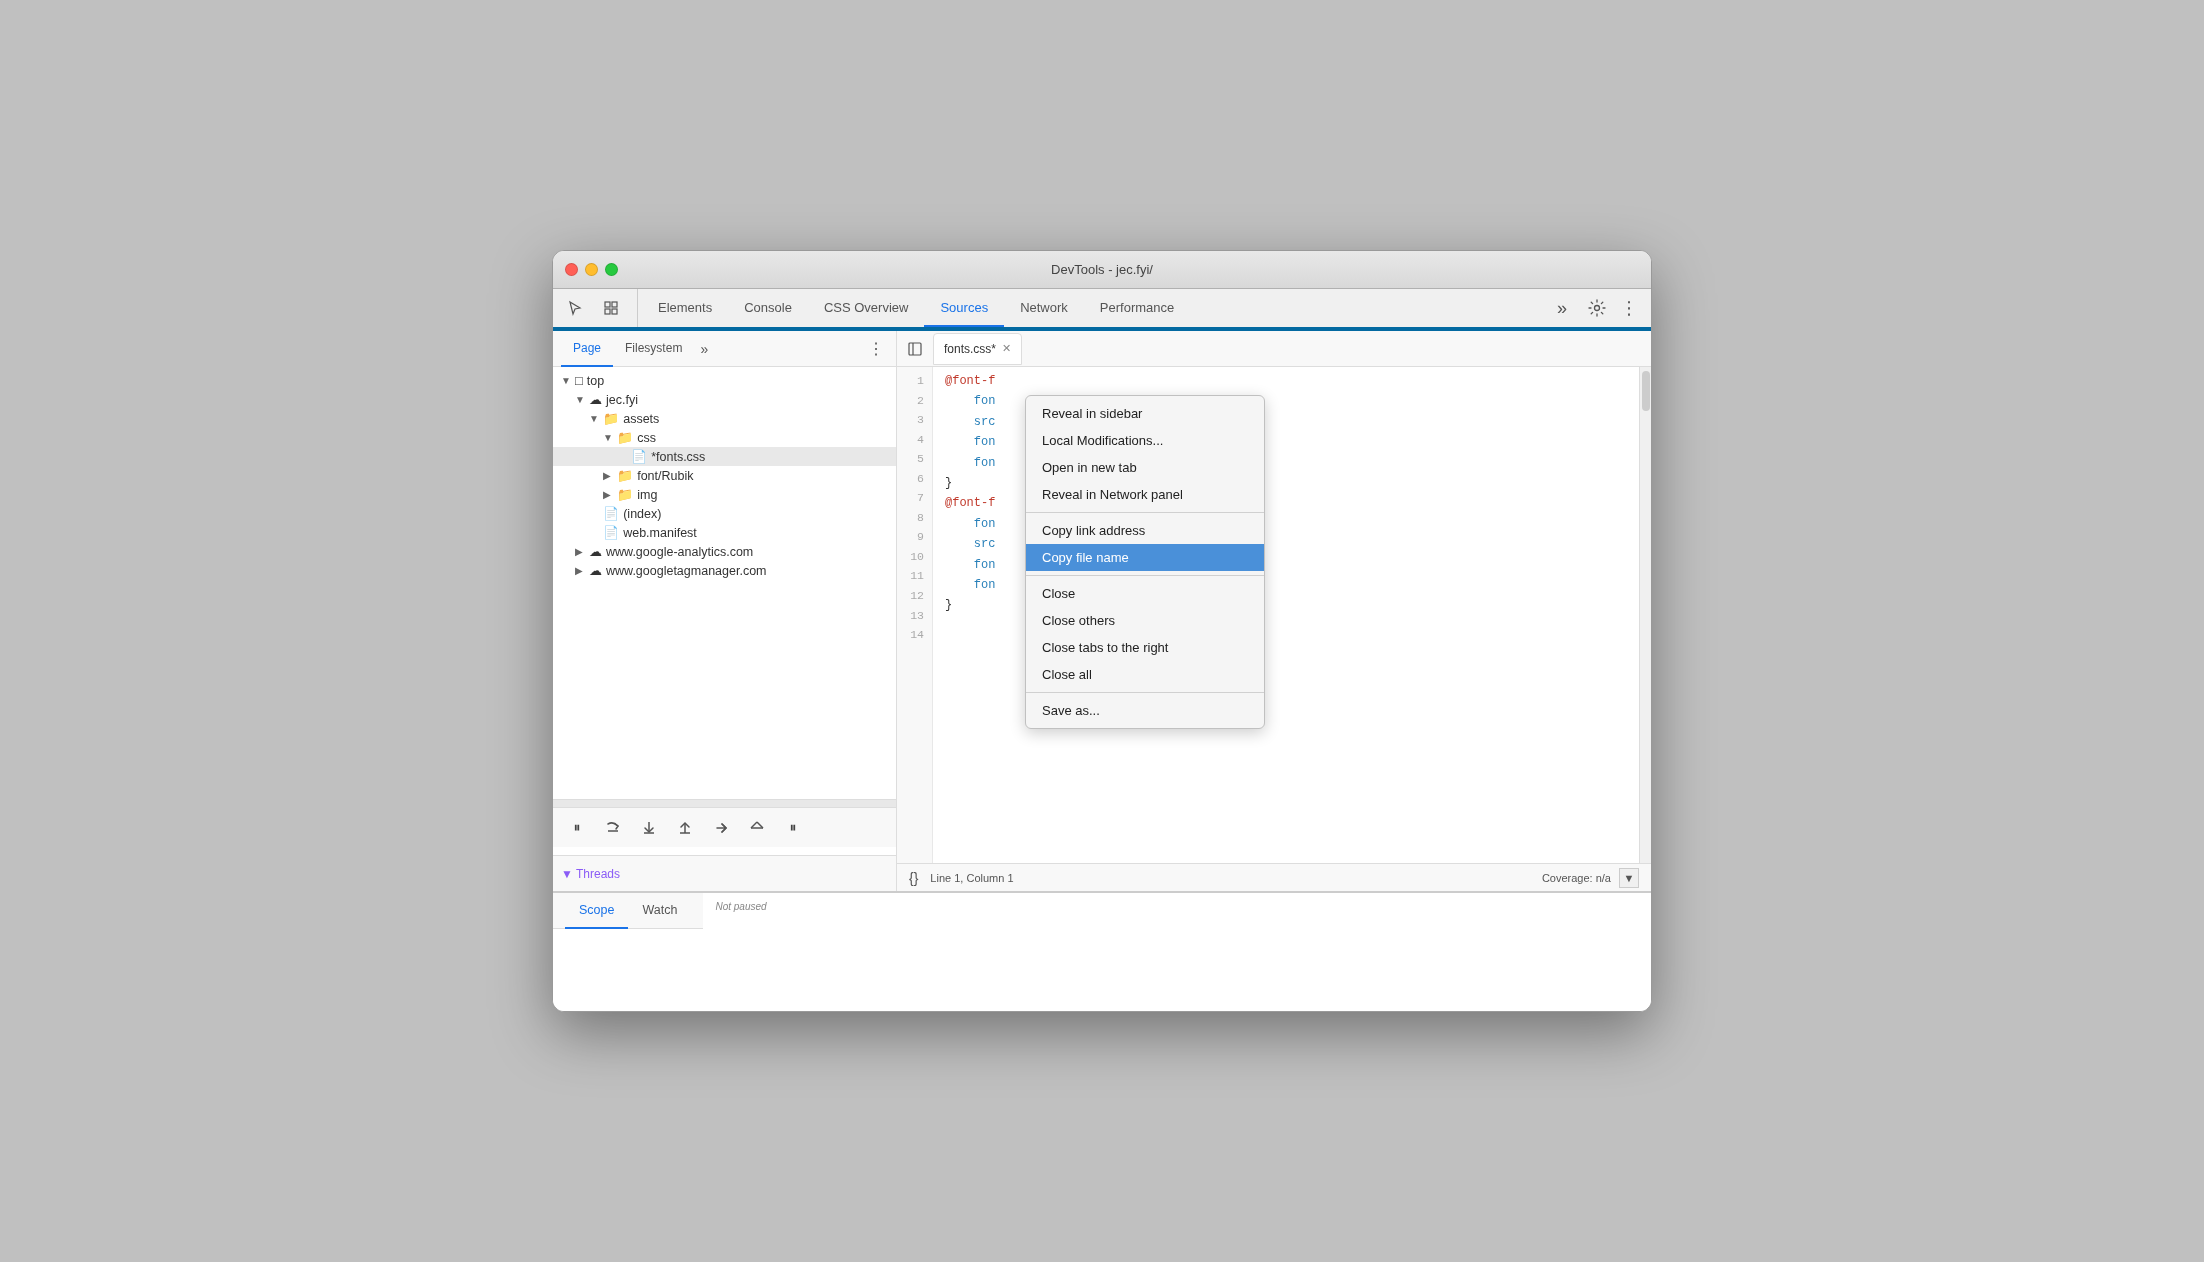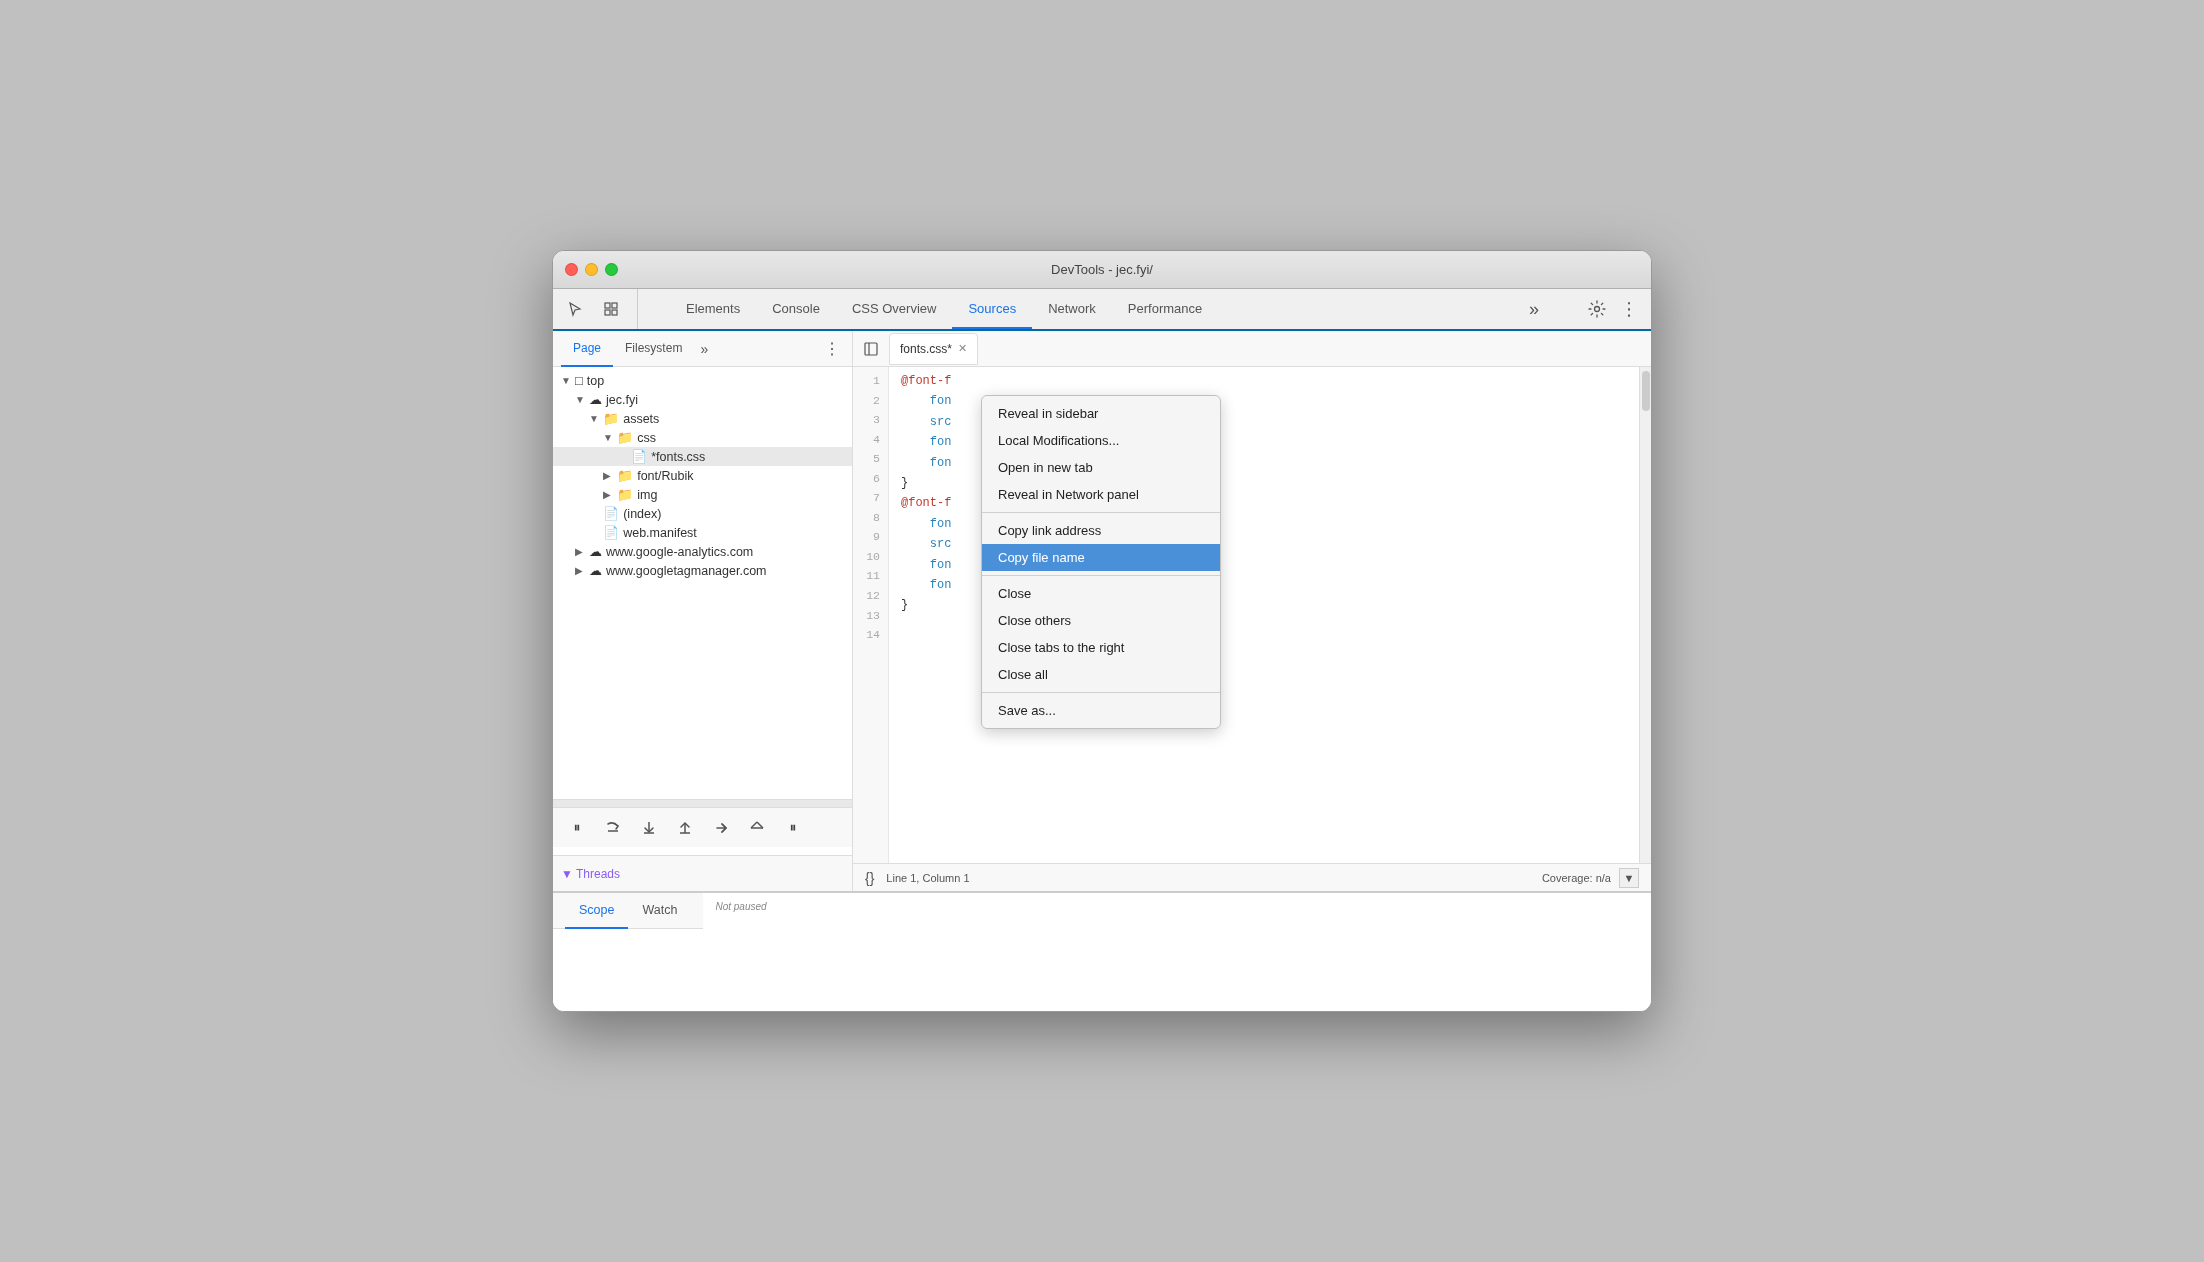--- a/index.html
+++ b/index.html
@@ -48,26 +48,25 @@
       position: absolute;
       left: 50%;
       transform: translateX(-50%);
       font-size: 13px;
       color: #444;
       font-weight: 500;
     }
     
     .devtools-header {
       background: #f0f0f0;
-      border-bottom: 2px solid #0369a1;
+      border-bottom: 4px solid #0369a1;
       display: flex;
       align-items: stretch;
       height: 42px;
       padding: 0 8px;
-      gap: 28px;
     }
     .devtools-header .icons-left {
       display: flex;
       align-items: center;
       gap: 8px;
       padding-right: 12px;
       border-right: 1px solid #ccc;
       margin-right: 4px;
     }
     .icon-btn {
@@ -114,21 +113,21 @@
       align-items: center;
       gap: 4px;
       padding-left: 8px;
     }
     .main-content {
       display: flex;
       height: 560px;
     }
     
     .left-panel {
-      width: 300px;
+      width: 344px;
       border-right: 1px solid #ddd;
       display: flex;
       flex-direction: column;
       background: #fff;
     }
     .panel-tabs {
       display: flex;
       align-items: center;
       border-bottom: 1px solid #ddd;
       padding: 0 8px;

